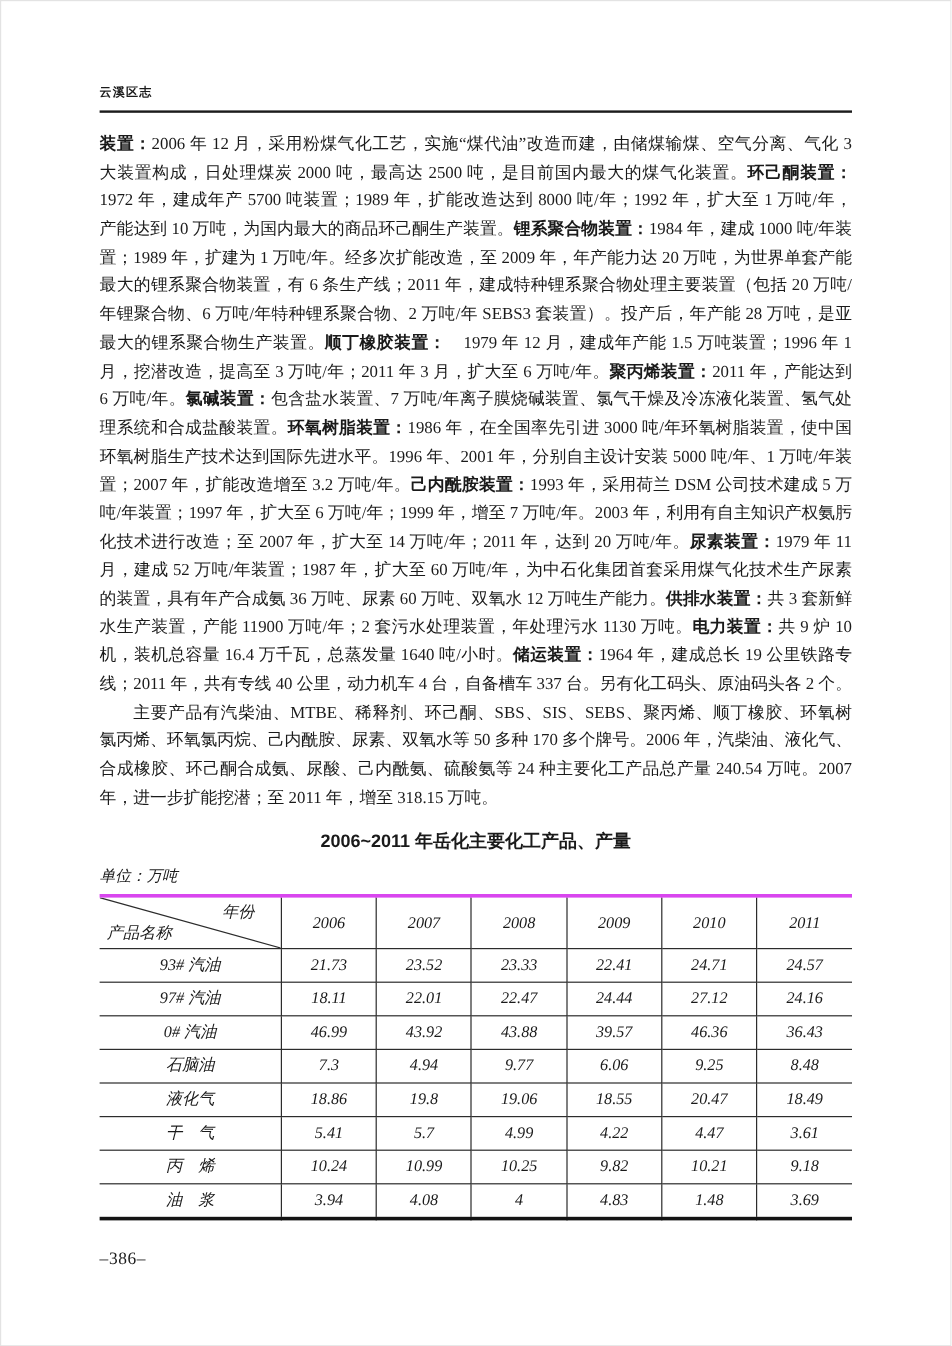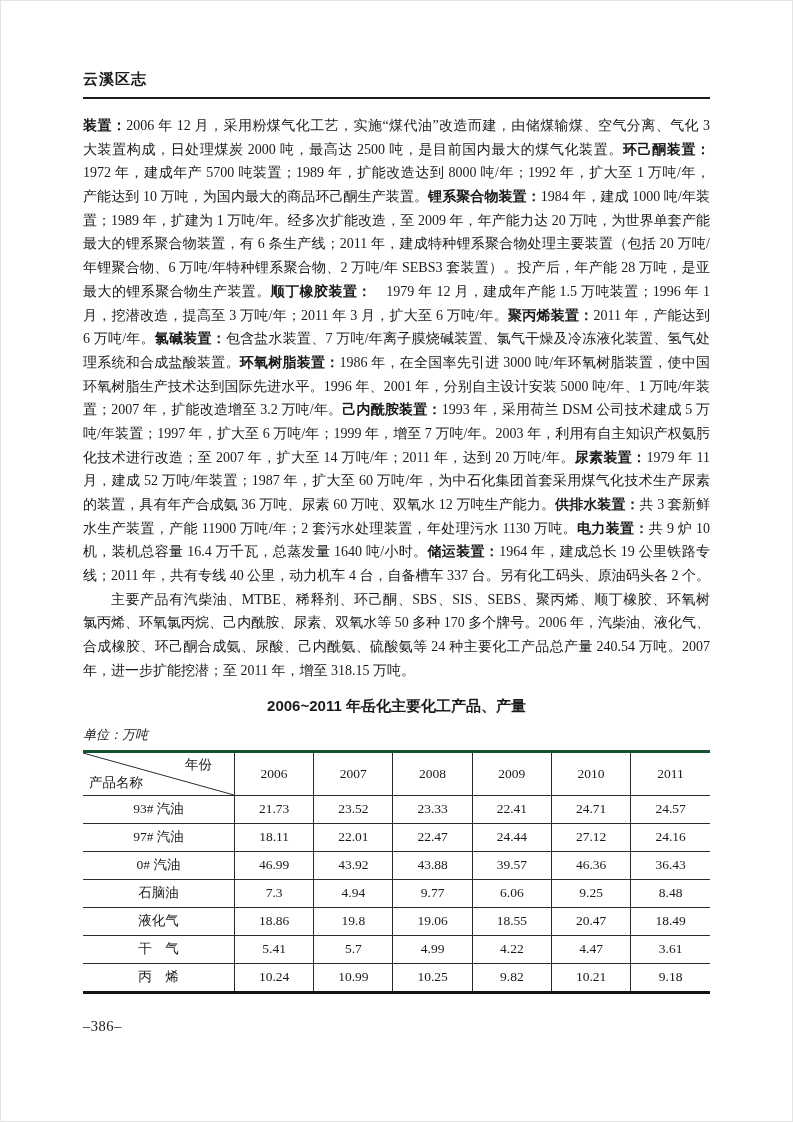--- a/index.html
+++ b/index.html
@@ -14,21 +14,21 @@
     box-sizing: border-box;
     width: 793px; height: 1122px;
     padding: 70px 83px 0 83px;
     background: #ffffff;
     outline: 1px solid #e3e3e3; outline-offset: -1px;
   }
   
   .book-title {
     font-family: "Liberation Sans", "DejaVu Sans", sans-serif;
     font-weight: bold;
-    font-size: 15px;
+    font-size: 10px;
     letter-spacing: 1px;
   }
   .head-rule {
     margin-top: 8px;
     border-bottom: 2px solid #1b1b1b;
   }
   
   .body-text {
     margin-top: 15px;
     font-size: 14px;
@@ -56,23 +56,24 @@
     margin-top: 10px;
     font-size: 13px;
     font-style: italic;
   }
   
   table.data-table {
     margin-top: 6px;
     width: 627px;
     table-layout: fixed;
     border-collapse: collapse;
-    border-top: 3px solid #14532d;
+    border-top: 3px solid #d946ef;
     border-bottom: 3px solid #141414;
     font-size: 13.5px;
+    font-style: italic;
   }
   .data-table col.c0 { width: 151px; }
   .data-table col.cy { width: 79px; }
   .data-table th, .data-table td {
     border: 1px solid #2c2c2c;
     text-align: center;
     vertical-align: middle;
     padding: 0;
     height: 27px;
     font-weight: normal;
@@ -220,18 +221,27 @@
         </tr>
         <tr>
           <td>丙　烯</td>
           <td>10.24</td>
           <td>10.99</td>
           <td>10.25</td>
           <td>9.82</td>
           <td>10.21</td>
           <td>9.18</td>
         </tr>
+        <tr>
+          <td>油　浆</td>
+          <td>3.94</td>
+          <td>4.08</td>
+          <td>4</td>
+          <td>4.83</td>
+          <td>1.48</td>
+          <td>3.69</td>
+        </tr>
       </tbody>
   </table>
 
   <div class="page-number">–386–</div>
 
 </div>
 
 </body></html>

